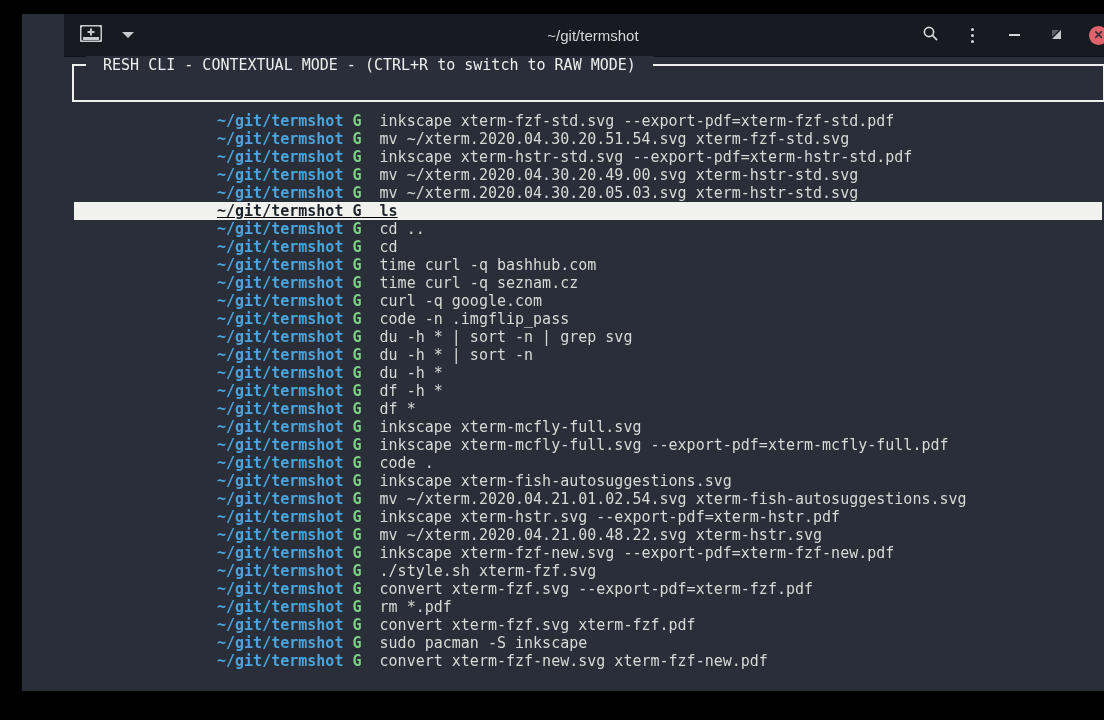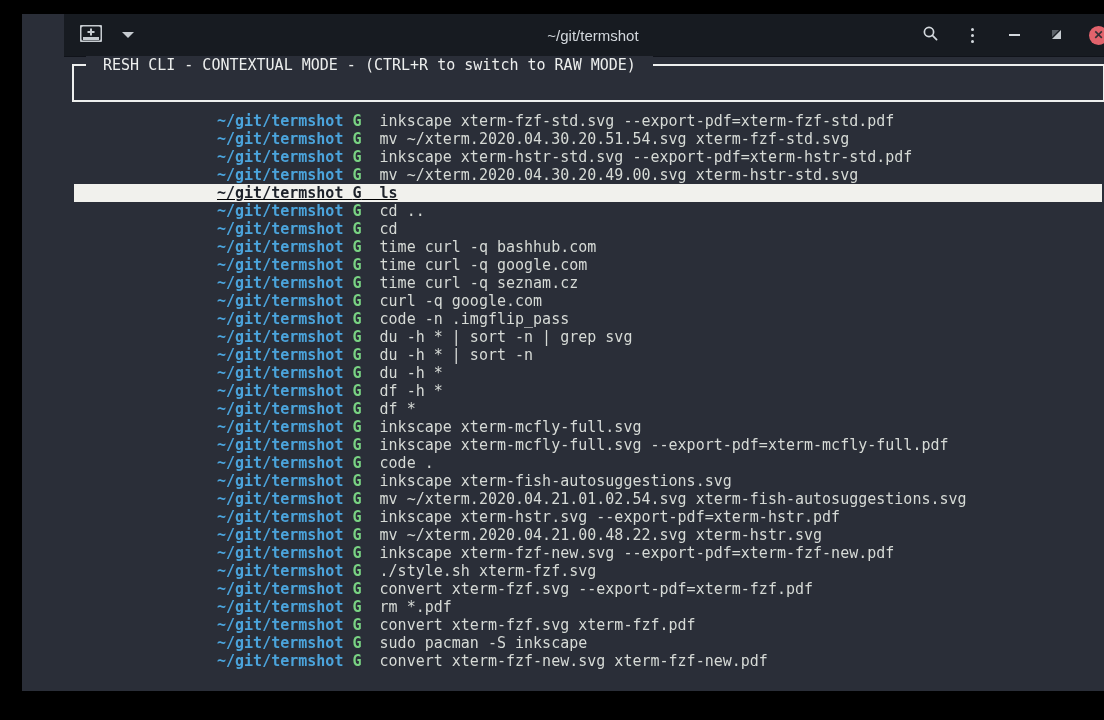--- a/index.html
+++ b/index.html
@@ -138,25 +138,25 @@
     <div class="resh-box">
       <div class="resh-title"> RESH CLI - CONTEXTUAL MODE - (CTRL+R to switch to RAW MODE) </div>
       <div class="resh-query"></div>
     </div>
 
     <div class="history">
         <div class="row"><span class="path">~/git/termshot </span><span class="git">G</span><span class="cmd">  inkscape xterm-fzf-std.svg --export-pdf=xterm-fzf-std.pdf</span></div>
         <div class="row"><span class="path">~/git/termshot </span><span class="git">G</span><span class="cmd">  mv ~/xterm.2020.04.30.20.51.54.svg xterm-fzf-std.svg</span></div>
         <div class="row"><span class="path">~/git/termshot </span><span class="git">G</span><span class="cmd">  inkscape xterm-hstr-std.svg --export-pdf=xterm-hstr-std.pdf</span></div>
         <div class="row"><span class="path">~/git/termshot </span><span class="git">G</span><span class="cmd">  mv ~/xterm.2020.04.30.20.49.00.svg xterm-hstr-std.svg</span></div>
+        <div class="row"><span class="path">~/git/termshot </span><span class="git">G</span><span class="cmd">  mv ~/xterm.2020.04.30.20.05.03.svg xterm-hstr-std.svg</span></div>
         <div class="row selected"><span class="path">~/git/termshot </span><span class="git">G</span><span class="cmd">  ls</span></div>
         <div class="row"><span class="path">~/git/termshot </span><span class="git">G</span><span class="cmd">  cd ..</span></div>
         <div class="row"><span class="path">~/git/termshot </span><span class="git">G</span><span class="cmd">  cd</span></div>
         <div class="row"><span class="path">~/git/termshot </span><span class="git">G</span><span class="cmd">  time curl -q bashhub.com</span></div>
-        <div class="row"><span class="path">~/git/termshot </span><span class="git">G</span><span class="cmd">  time curl -q google.com</span></div>
         <div class="row"><span class="path">~/git/termshot </span><span class="git">G</span><span class="cmd">  time curl -q seznam.cz</span></div>
         <div class="row"><span class="path">~/git/termshot </span><span class="git">G</span><span class="cmd">  curl -q google.com</span></div>
         <div class="row"><span class="path">~/git/termshot </span><span class="git">G</span><span class="cmd">  code -n .imgflip_pass</span></div>
         <div class="row"><span class="path">~/git/termshot </span><span class="git">G</span><span class="cmd">  du -h * | sort -n | grep svg</span></div>
         <div class="row"><span class="path">~/git/termshot </span><span class="git">G</span><span class="cmd">  du -h * | sort -n</span></div>
         <div class="row"><span class="path">~/git/termshot </span><span class="git">G</span><span class="cmd">  du -h *</span></div>
         <div class="row"><span class="path">~/git/termshot </span><span class="git">G</span><span class="cmd">  df -h *</span></div>
         <div class="row"><span class="path">~/git/termshot </span><span class="git">G</span><span class="cmd">  df *</span></div>
         <div class="row"><span class="path">~/git/termshot </span><span class="git">G</span><span class="cmd">  inkscape xterm-mcfly-full.svg</span></div>
         <div class="row"><span class="path">~/git/termshot </span><span class="git">G</span><span class="cmd">  inkscape xterm-mcfly-full.svg --export-pdf=xterm-mcfly-full.pdf</span></div>

